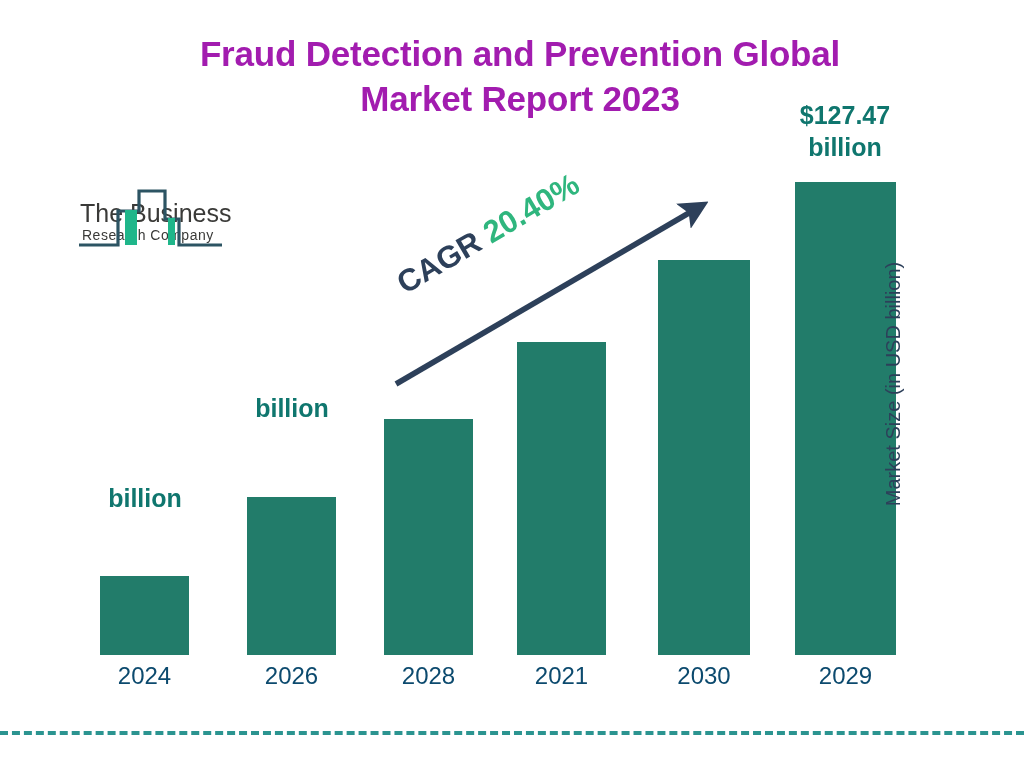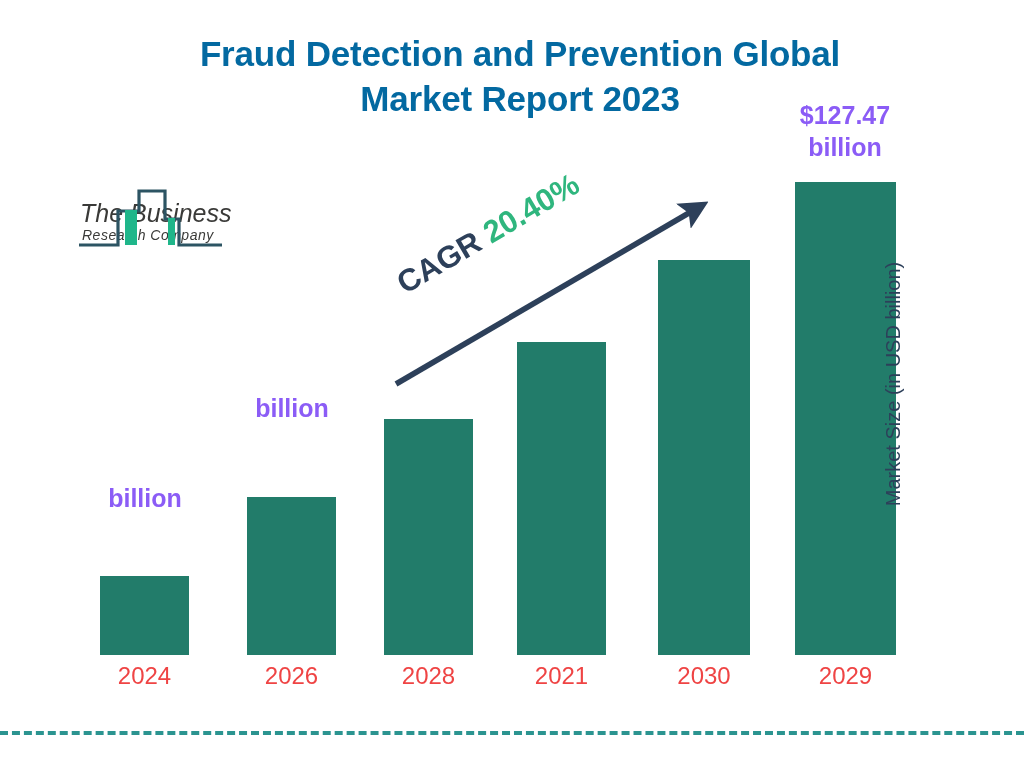--- a/index.html
+++ b/index.html
@@ -21,65 +21,64 @@
   #chart-title {
     position: absolute;
     left: 80px;
     top: 32px;
     width: 880px;
     text-align: center;
     font-family: "Liberation Sans", sans-serif;
     font-size: 35px;
     font-weight: bold;
     line-height: 1.28;
-    color: #0369a1;
+    color: #a21caf;
     letter-spacing: -0.2px;
   }
   #chart-title .line {
     display: block;
     white-space: nowrap;
   }
 
   
   #logo {
     position: absolute;
     left: 78px;
     top: 182px;
     width: 205px;
     height: 72px;
-    font-style: italic;
   }
   #logo svg { display: block; }
 
   
   #plot {
     position: absolute;
     left: 0;
     top: 0;
     width: 1024px;
     height: 768px;
   }
   .bar {
     position: absolute;
     background: #227c6a;
     bottom: 113px; 
   }
   .x-tick {
     position: absolute;
     top: 662px;
     font-size: 24px;
-    color: #ef4444;
+    color: #0c4a6e;
     text-align: center;
     font-family: "Liberation Sans", sans-serif;
   }
   .value-label {
     position: absolute;
     font-size: 25px;
     font-weight: bold;
-    color: #8b5cf6;
+    color: #0f766e;
     line-height: 1.26;
     text-align: center;
     font-family: "Liberation Sans", sans-serif;
     white-space: nowrap;
   }
 
   
   #y-axis-title {
     position: absolute;
     right: 8px;

